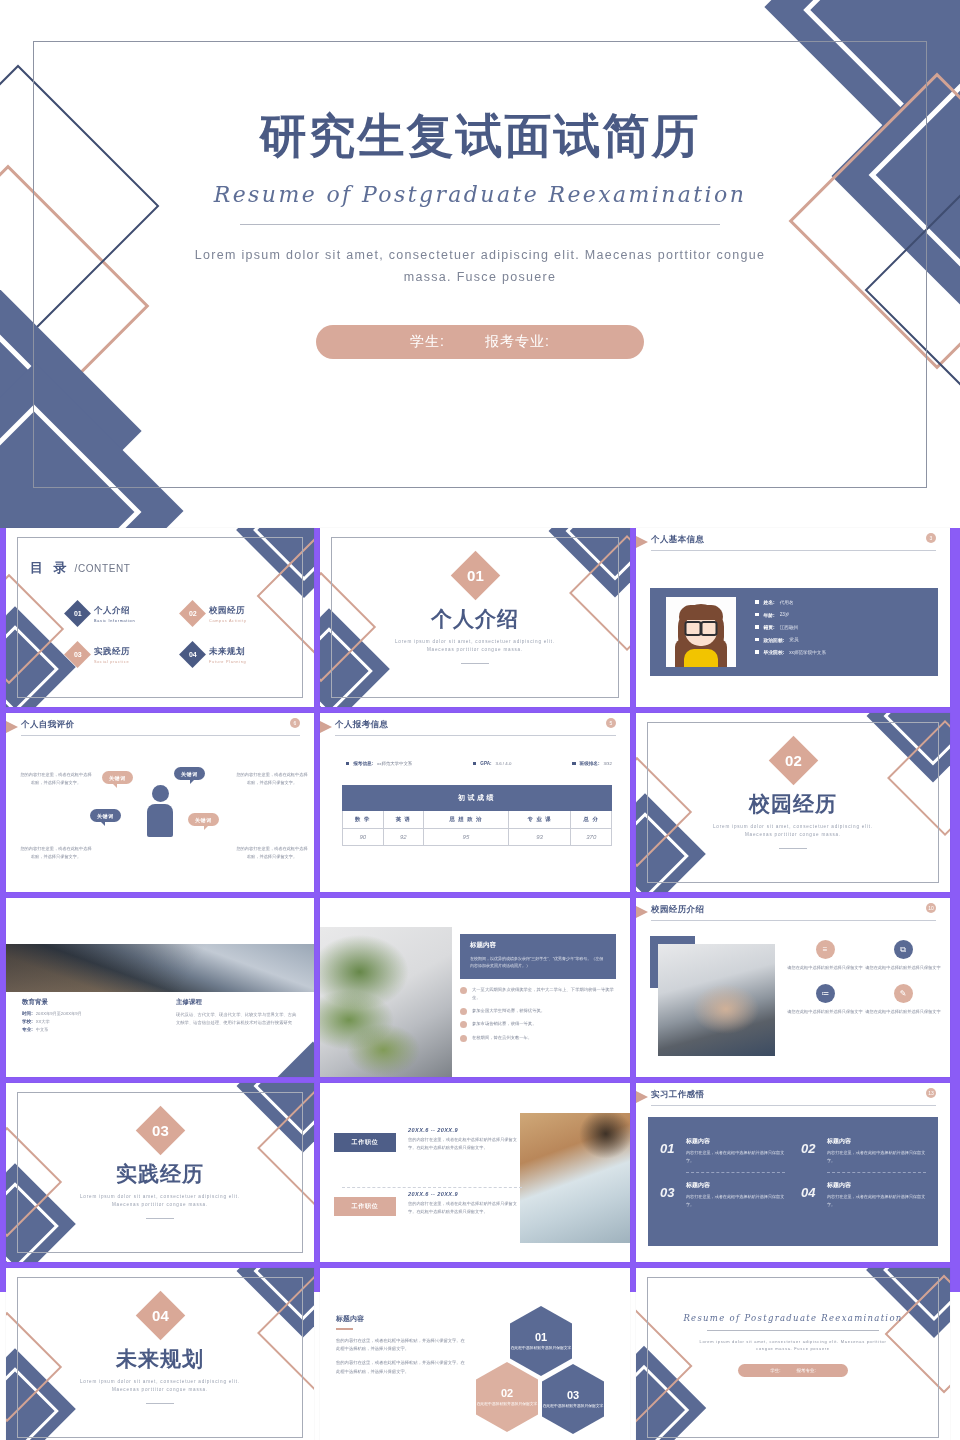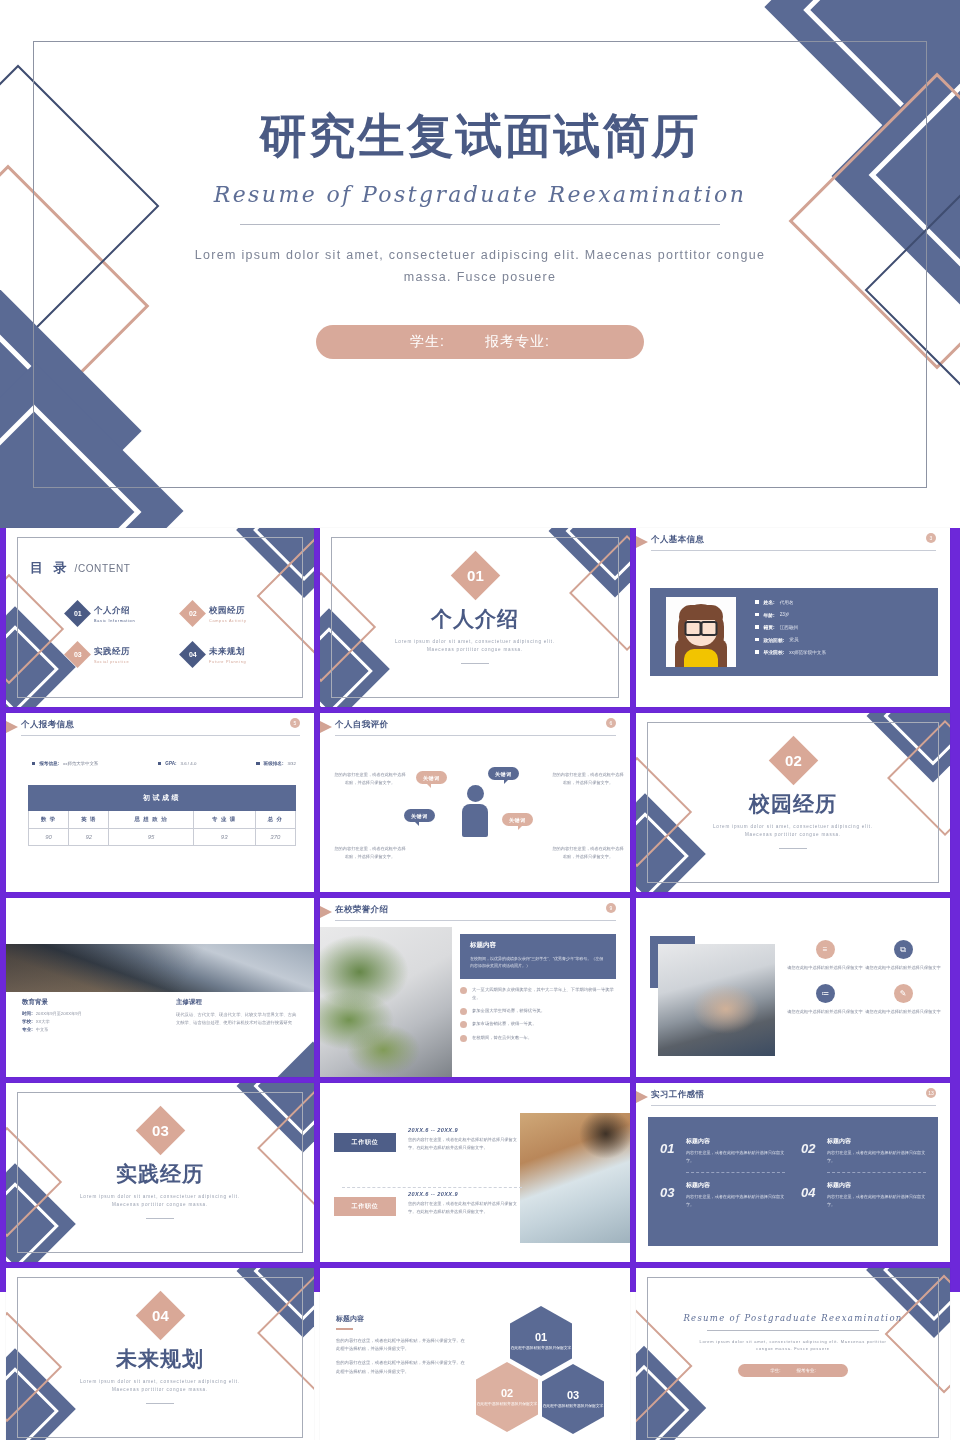--- a/index.html
+++ b/index.html
@@ -1,21 +1,21 @@
 <!DOCTYPE html>
 <html><head>
 <meta charset="utf-8">
 <style>
   * { margin:0; padding:0; box-sizing:border-box; }
   html,body { width:960px; height:1440px; }
   body {
     font-family:"Liberation Sans","DejaVu Sans",sans-serif;
     background:#ffffff; color:#4d5b80; overflow:hidden;
   }
-  .page { position:relative; width:960px; height:1292px; background:#6d28d9; }
+  .page { position:relative; width:960px; height:1292px; background:#8b5cf6; }
 
   
   .cover { position:relative; width:960px; height:528px; overflow:hidden; background:#fff; }
   .cover .inner-border {
     position:absolute; left:33px; top:41px; right:33px; bottom:40px;
     border:1.5px solid #8d93a3; z-index:4;
   }
   .dia { position:absolute; }
   .dia-fill { background:#5a6a94; }
   .dia-out-w { border:5px solid #ffffff; background:transparent; }
@@ -406,20 +406,43 @@
           </div>
         </div>
       </div>
     </div>
 
     <div class="row">
 
       <div class="slide">
         <div class="sh">
           <div class="arrow"></div>
+          <div class="t">个人自我评价</div>
+          <div class="line"></div>
+          <div class="pg">6</div>
+        </div>
+        <div class="se-wrap">
+          <div class="person">
+            <div class="p-head"></div>
+            <div class="p-body"></div>
+          </div>
+          <div class="bub p left" style="left:96px;top:24px;"><span>关键词</span></div>
+          <div class="bub b right" style="left:168px;top:20px;"><span>关键词</span></div>
+          <div class="bub b left" style="left:84px;top:62px;"><span>关键词</span></div>
+          <div class="bub p right" style="left:182px;top:66px;"><span>关键词</span></div>
+          <div class="se-tx" style="left:14px;top:24px;">您的内容打在这里，或者在此框中选择粘贴，并选择只保留文字。</div>
+          <div class="se-tx" style="right:6px;top:24px;">您的内容打在这里，或者在此框中选择粘贴，并选择只保留文字。</div>
+          <div class="se-tx" style="left:14px;top:98px;">您的内容打在这里，或者在此框中选择粘贴，并选择只保留文字。</div>
+          <div class="se-tx" style="right:6px;top:98px;">您的内容打在这里，或者在此框中选择粘贴，并选择只保留文字。</div>
+        </div>
+      </div>
+
+      <div class="slide">
+        <div class="sh">
+          <div class="arrow"></div>
           <div class="t">个人报考信息</div>
           <div class="line"></div>
           <div class="pg">5</div>
         </div>
         <div class="ex-top">
           <div class="ex-item">
               <span class="sq"></span>
               <span class="k">报考信息:</span>
               <span class="v">xx师范大学中文系</span>
             </div>
@@ -451,43 +474,20 @@
             <td class="val">92</td>
             <td class="val">95</td>
             <td class="val">93</td>
             <td class="val">370</td>
           </tr>
         </tbody>
           </table>
       </div>
 
       <div class="slide">
-        <div class="sh">
-          <div class="arrow"></div>
-          <div class="t">个人自我评价</div>
-          <div class="line"></div>
-          <div class="pg">6</div>
-        </div>
-        <div class="se-wrap">
-          <div class="person">
-            <div class="p-head"></div>
-            <div class="p-body"></div>
-          </div>
-          <div class="bub p left" style="left:96px;top:24px;"><span>关键词</span></div>
-          <div class="bub b right" style="left:168px;top:20px;"><span>关键词</span></div>
-          <div class="bub b left" style="left:84px;top:62px;"><span>关键词</span></div>
-          <div class="bub p right" style="left:182px;top:66px;"><span>关键词</span></div>
-          <div class="se-tx" style="left:14px;top:24px;">您的内容打在这里，或者在此框中选择粘贴，并选择只保留文字。</div>
-          <div class="se-tx" style="right:6px;top:24px;">您的内容打在这里，或者在此框中选择粘贴，并选择只保留文字。</div>
-          <div class="se-tx" style="left:14px;top:98px;">您的内容打在这里，或者在此框中选择粘贴，并选择只保留文字。</div>
-          <div class="se-tx" style="right:6px;top:98px;">您的内容打在这里，或者在此框中选择粘贴，并选择只保留文字。</div>
-        </div>
-      </div>
-
-      <div class="slide">
         <div class="dia dia-fill" style="left:250px;top:-44px;width:94px;height:94px;transform:rotate(45deg);"></div>
         <div class="dia dia-out-w" style="left:262px;top:-32px;width:70px;height:70px;transform:rotate(45deg);border-width:3px;"></div>
         <div class="dia dia-out-p" style="left:268px;top:24px;width:82px;height:82px;transform:rotate(45deg);border-width:2px;"></div>
         <div class="dia dia-fill" style="left:-34px;top:98px;width:86px;height:86px;transform:rotate(45deg);"></div>
         <div class="dia dia-out-w" style="left:-22px;top:112px;width:62px;height:62px;transform:rotate(45deg);border-width:3px;"></div>
         <div class="dia dia-out-p" style="left:-38px;top:60px;width:78px;height:78px;transform:rotate(45deg);border-width:2px;"></div>
         <div class="sec">
           <div class="bd"></div>
           <div class="ctr">
             <div class="num">
@@ -526,26 +526,20 @@
           </div>
           <div class="edu-col">
             <h4>主修课程</h4>
             <div class="edu-p">现代汉语、古代文学、现当代文学、比较文学与世界文学、古典文献学、语言信息处理、使用计算机技术对语言进行搜索研究</div>
           </div>
         </div>
         <div class="dia dia-fill" style="left:272px;top:158px;width:70px;height:70px;transform:rotate(45deg);"></div>
       </div>
 
       <div class="slide">
-        <div class="sh">
-          <div class="arrow"></div>
-          <div class="t">在校荣誉介绍</div>
-          <div class="line"></div>
-          <div class="pg">9</div>
-        </div>
         <div class="hn-img">
             <div class="ph-leaf"></div>
           </div>
         <div class="hn-card">
           <h4>标题内容</h4>
           <p>在校期间，以优异的成绩多次获得“三好学生”、“优秀青少年”等称号。（左侧内容添加获奖照片或活动照片。）</p>
         </div>
         <div class="hn-list">
           <div class="hn-li">
               <div class="hn-dot"></div>
@@ -560,20 +554,26 @@
               <p>参加市场营销比赛，获得一等奖。</p>
             </div>
           <div class="hn-li">
               <div class="hn-dot"></div>
               <p>在校期间，曾在贵州支教一年。</p>
             </div>
         </div>
       </div>
 
       <div class="slide">
+        <div class="sh">
+          <div class="arrow"></div>
+          <div class="t">校园经历介绍</div>
+          <div class="line"></div>
+          <div class="pg">10</div>
+        </div>
         <div class="ce-imgbox">
           <div class="sq"></div>
           <div class="ph">
               <div class="ph-hands"></div>
             </div>
         </div>
         <div class="ce-grid">
           <div class="ce-cell">
             <div class="ce-ic p">
                 <span>≡</span>

